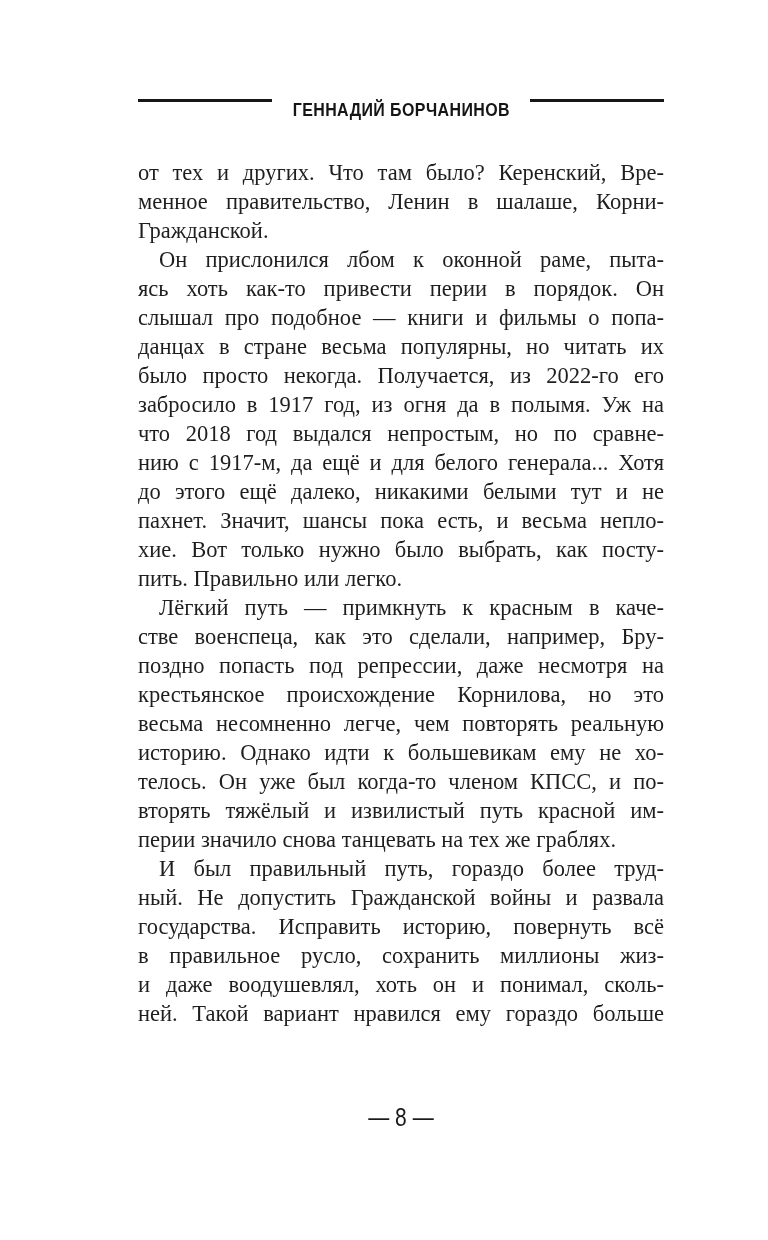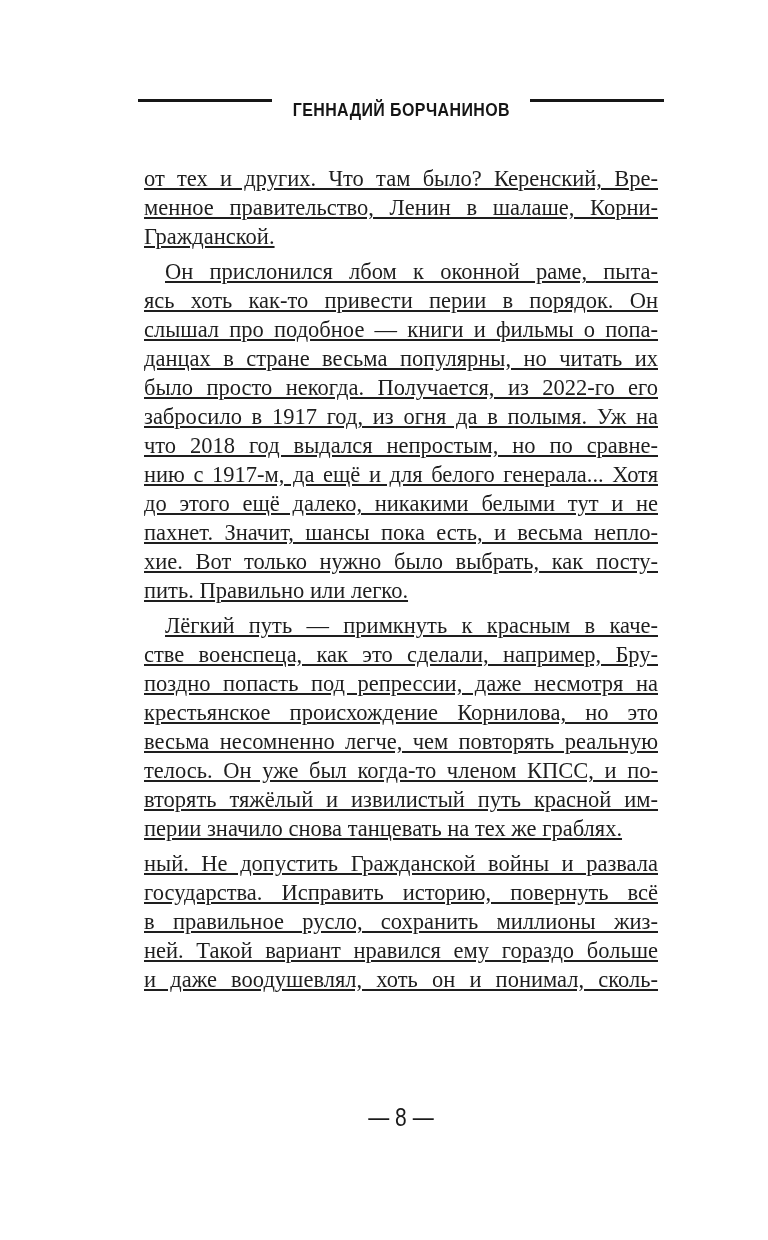--- a/index.html
+++ b/index.html
@@ -44,21 +44,21 @@
   
   .book-text {
     position: absolute;
     top: 158px;
     left: 138px;
     width: 526px;
     font-size: 22.5px;
     line-height: 29px;
     color: #1e1e1e;
   }
-  .paragraph { margin: 6px; text-decoration: underline; }
+  .paragraph { margin: 0; }
   .text-line {
     height: 29px;
     text-align: justify;
     text-align-last: justify;
     text-justify: inter-word;
     white-space: nowrap;
   }
   .text-line.indent { text-indent: 21px; }
   .text-line.last-line {
     text-align: center;
@@ -114,30 +114,32 @@
         <div class="text-line">пахнет. Значит, шансы пока есть, и весьма непло-</div>
         <div class="text-line">хие. Вот только нужно было выбрать, как посту-</div>
         <div class="text-line last-line">пить. Правильно или легко.</div>
       </div>
       <div class="paragraph">
         <div class="text-line indent">Лёгкий путь — примкнуть к красным в каче-</div>
         <div class="text-line">стве военспеца, как это сделали, например, Бру-</div>
         <div class="text-line">поздно попасть под репрессии, даже несмотря на</div>
         <div class="text-line">крестьянское происхождение Корнилова, но это</div>
         <div class="text-line">весьма несомненно легче, чем повторять реальную</div>
+        <div class="text-line">историю. Однако идти к большевикам ему не хо-</div>
         <div class="text-line">телось. Он уже был когда-то членом КПСС, и по-</div>
         <div class="text-line">вторять тяжёлый и извилистый путь красной им-</div>
         <div class="text-line last-line">перии значило снова танцевать на тех же граблях.</div>
       </div>
       <div class="paragraph">
+        <div class="text-line indent">И был правильный путь, гораздо более труд-</div>
         <div class="text-line">ный. Не допустить Гражданской войны и развала</div>
         <div class="text-line">государства. Исправить историю, повернуть всё</div>
         <div class="text-line">в правильное русло, сохранить миллионы жиз-</div>
+        <div class="text-line">и даже воодушевлял, хоть он и понимал, сколь-</div>
         <div class="text-line">ней. Такой вариант нравился ему гораздо больше</div>
-        <div class="text-line">и даже воодушевлял, хоть он и понимал, сколь-</div>
       </div>
     </div>
 
   <div class="page-footer">
     <div class="folio-inner">
       <span>—</span><span class="folio-number">8</span><span>—</span>
     </div>
   </div>
 
 </div>

